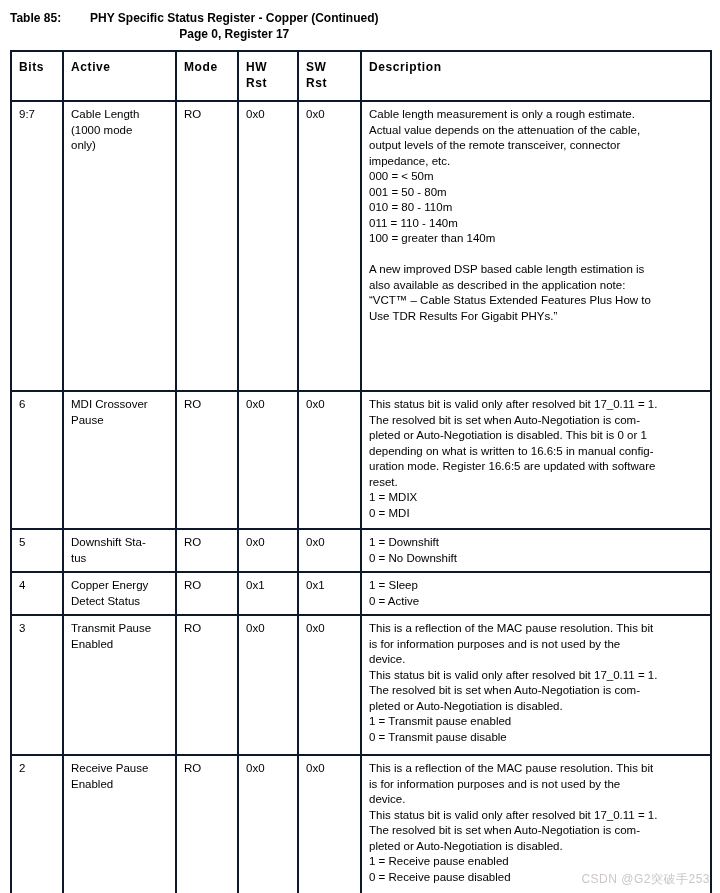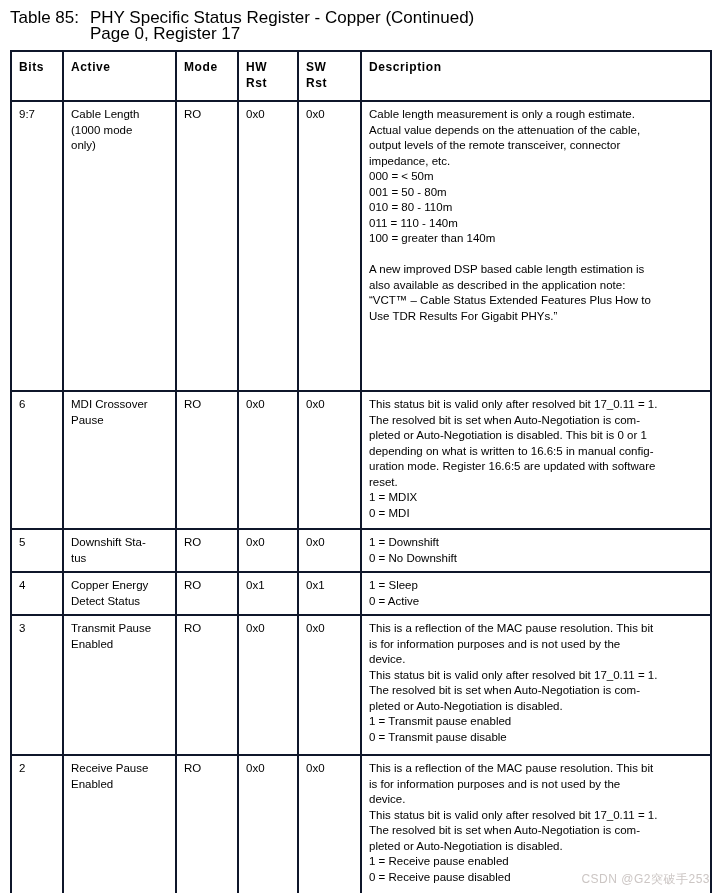--- a/index.html
+++ b/index.html
@@ -11,27 +11,27 @@
     background: #ffffff;
     font-family: "Liberation Sans", sans-serif;
     color: #000000;
     overflow: hidden;
   }
   .title-block {
     position: absolute;
     top: 10px;
     left: 10px;
     display: flex;
-    font-weight: normal;
-    font-size: 17px;
+    font-weight: bold;
+    font-size: 12px;
     line-height: 16px;
     color: #000000;
   }
   .title-label { width: 80px; flex: 0 0 80px; }
-  .title-lines div { white-space: pre-line; }
+  .title-lines div { white-space: pre-line; text-align: center; }
   table.register-table {
     position: absolute;
     top: 50px;
     left: 10px;
     width: 700px;
     border-collapse: collapse;
     table-layout: fixed;
   }
   table.register-table th,
   table.register-table td {

